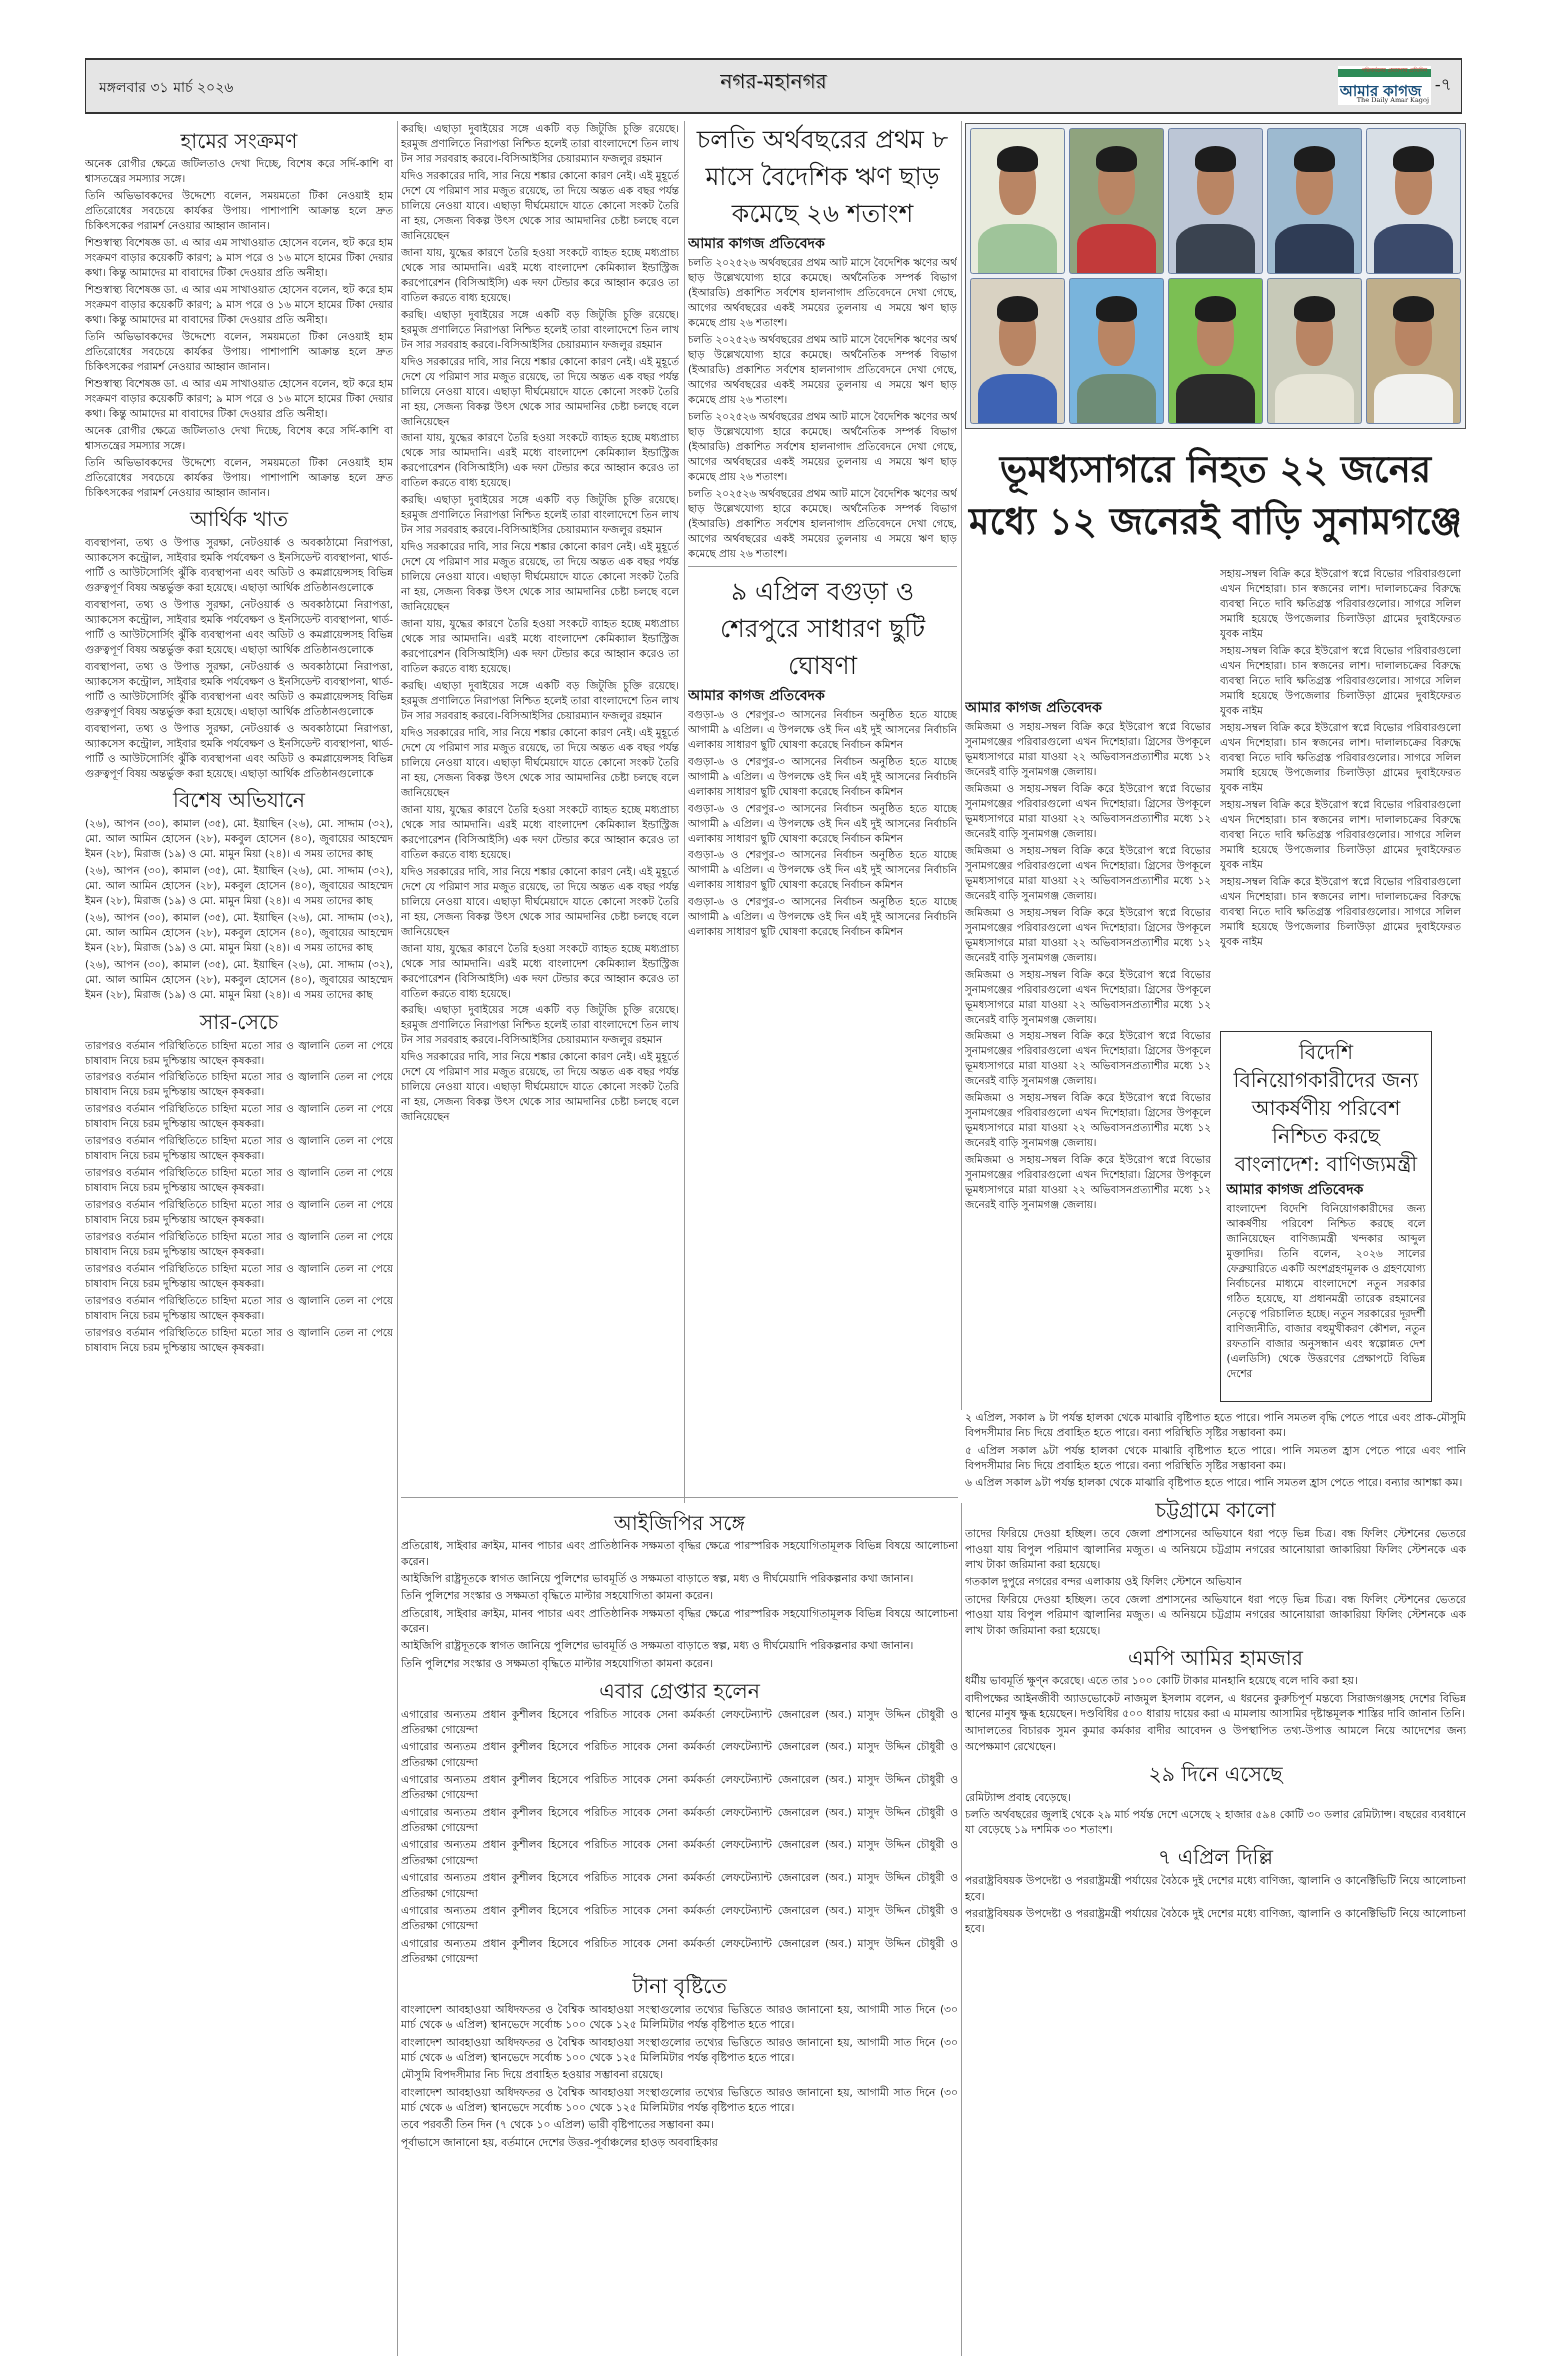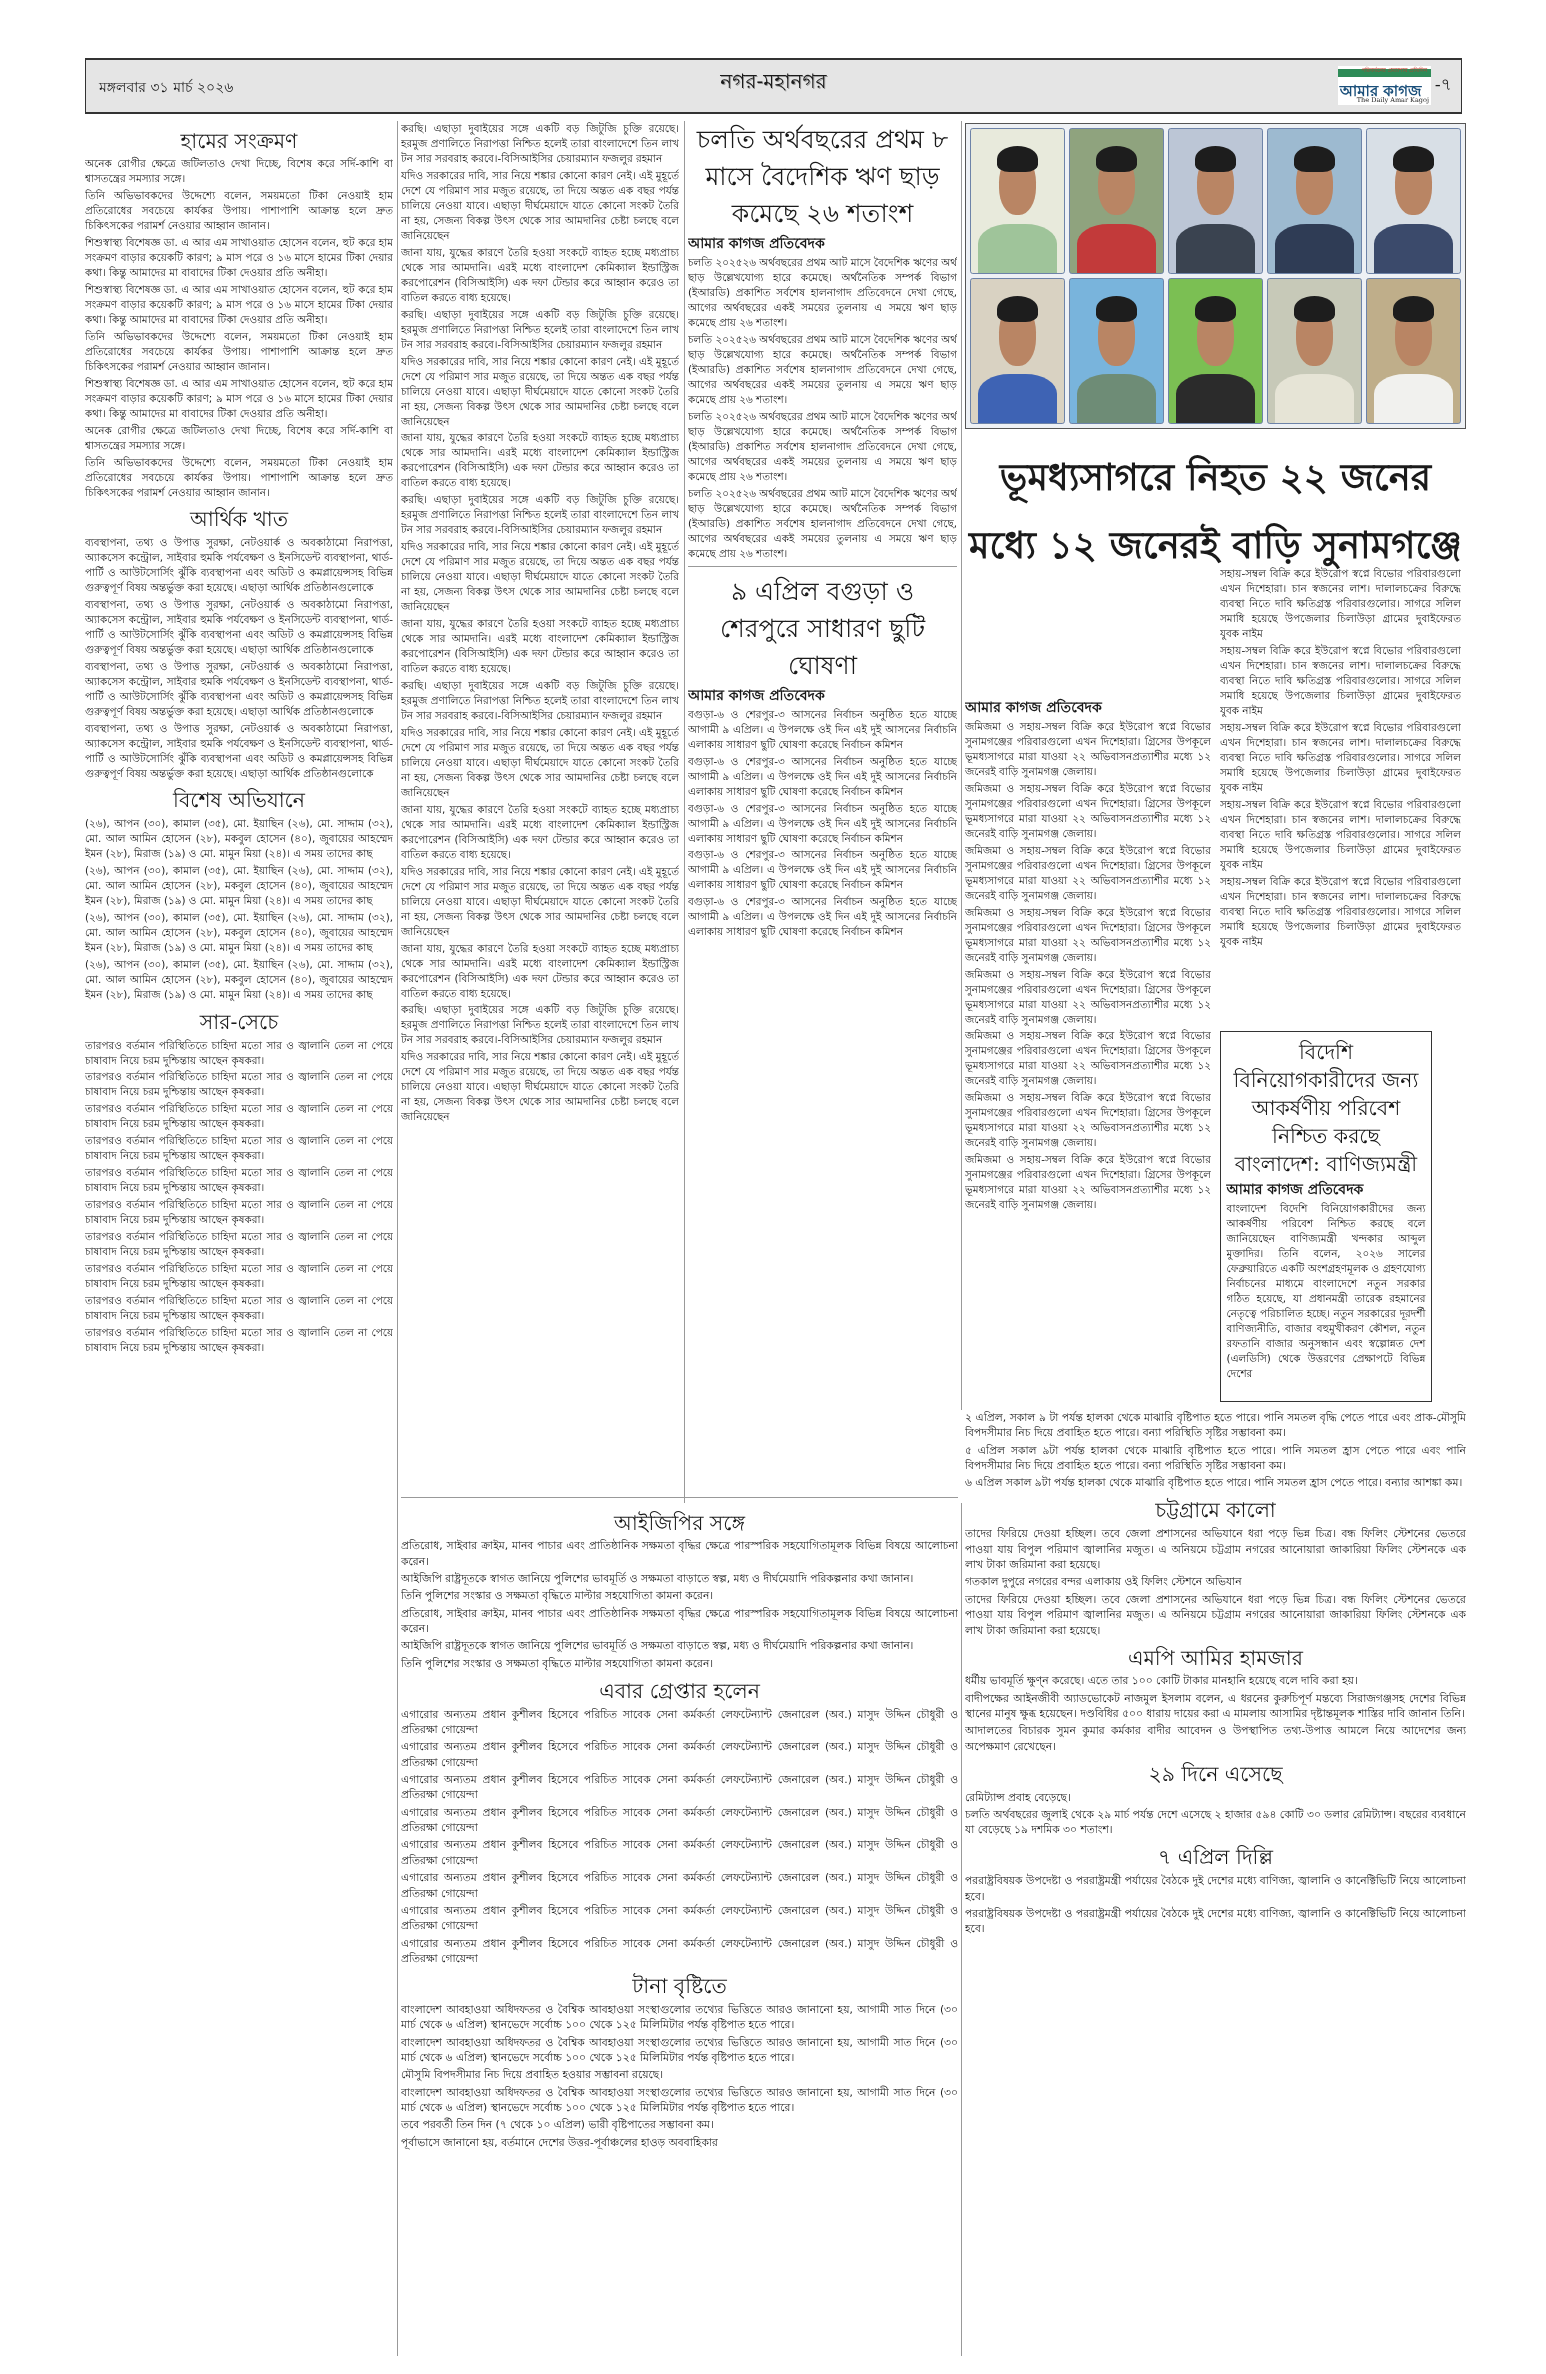--- a/index.html
+++ b/index.html
@@ -31,21 +31,21 @@
   .byline { font-weight: bold; font-size: 14px; margin: 4px 0; }
 
   .photo-grid { position: absolute; left: 965px; top: 123px; width: 501px; height: 306px;
                 border: 1.9px solid #555; background: #eef1f5; display: grid;
                 grid-template-columns: repeat(5, 1fr); grid-template-rows: repeat(2, 1fr); gap: 3.7px; padding: 3.7px; box-sizing: border-box; }
   .photo { border: 0.9px solid #6d83a8; border-radius: 2.8px; position: relative; overflow: hidden; }
   .photo .head { position: absolute; left: 30%; top: 18%; width: 40%; height: 42%; border-radius: 45%; background: #b98564; }
   .photo .hair { position: absolute; left: 28%; top: 12%; width: 44%; height: 18%; border-radius: 50% 50% 30% 30%; background: #1d1d1d; }
   .photo .body { position: absolute; left: 8%; bottom: 0; width: 84%; height: 34%; border-radius: 40% 40% 0 0; }
   .main-headline { position: absolute; left: 965px; top: 443px; width: 501px; text-align: center;
-                   font-family: "DejaVu Serif", serif; font-size: 37px; line-height: 68px; font-weight: bold; }
+                   font-family: "DejaVu Serif", serif; font-size: 37px; line-height: 52px; font-weight: bold; }
 
   .box-story { position: absolute; left: 1220px; top: 1031px; width: 212px; height: 371px; border: 1.9px solid #333; padding: 5.6px; box-sizing: border-box; overflow: hidden;
                font-size: 10.4px; line-height: 15px; text-align: justify; }
   .box-story .story-head { font-size: 20.4px; line-height: 28px; }
 
   .bottom-mid { position: absolute; left: 401px; top: 1503px; width: 557px; height: 853px; font-size: 10.7px; line-height: 15.4px; text-align: justify; overflow: hidden; }
   .bottom-right { position: absolute; left: 965px; top: 1410px; width: 501px; height: 946px; font-size: 10.7px; line-height: 15.4px; text-align: justify; overflow: hidden; }
   .bottom-mid p, .bottom-right p, .box-story p { margin: 0 0 1.9px 0; }
   .rule-v { position: absolute; width: 0.9px; background: #999; }
   .rule-h { position: absolute; height: 0.9px; background: #999; }

